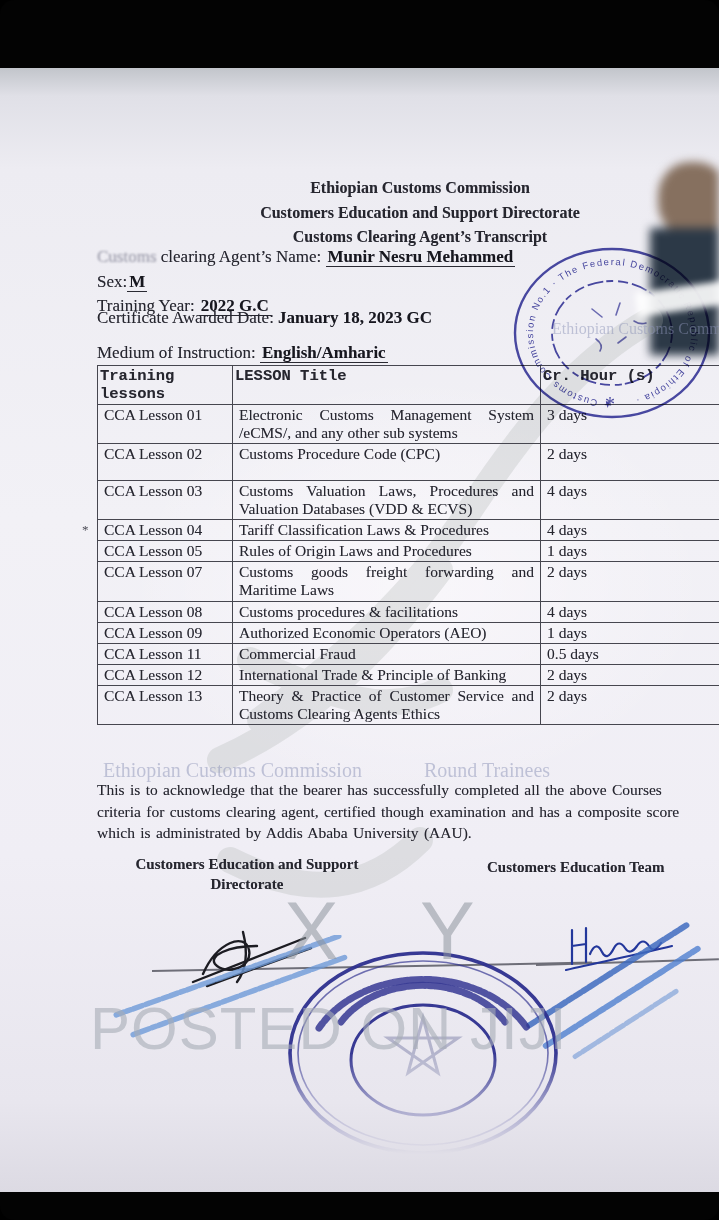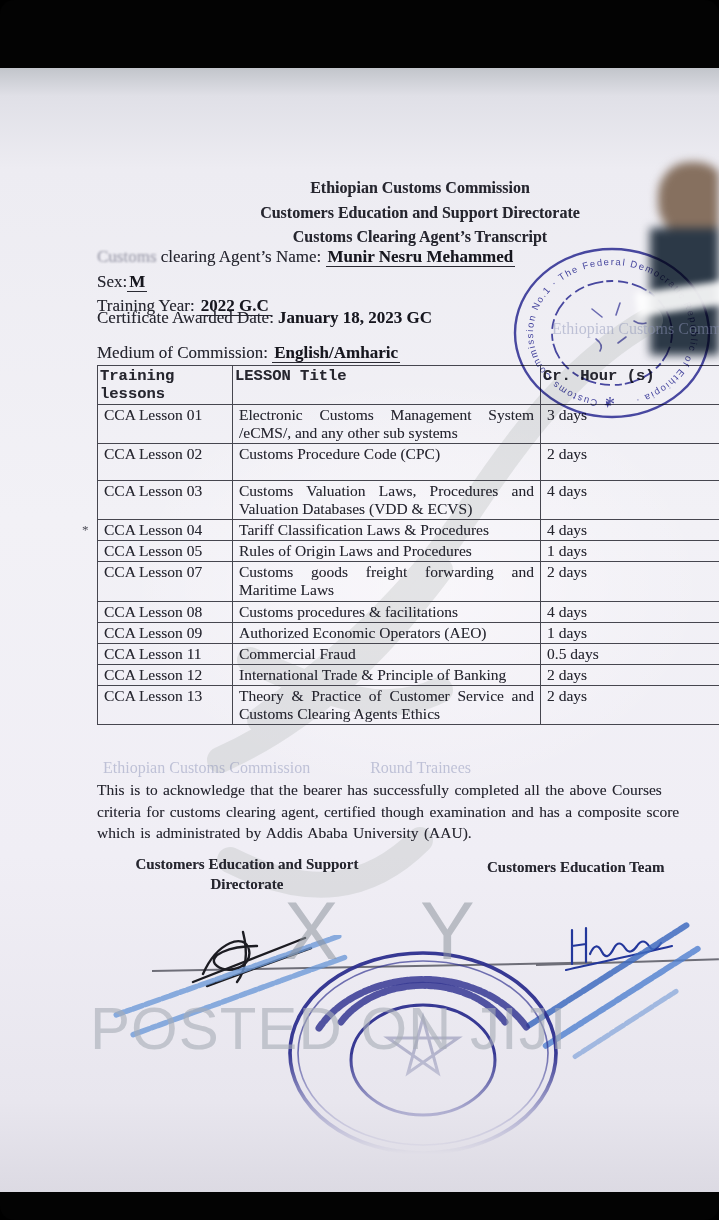--- a/index.html
+++ b/index.html
@@ -22,21 +22,21 @@
   table.lessons{position:absolute;left:97px;top:365px;width:623px;border-collapse:collapse;
     font-size:15.5px;color:#26262e;table-layout:fixed;}
   table.lessons td,table.lessons th{border:1.4px solid #46464f;vertical-align:top;
     padding:1px 6px;line-height:18px;text-shadow:0 0 .5px rgba(40,40,70,.3);}
   table.lessons th{font-weight:bold;text-align:left;padding:1px 2px;font-family:Liberation Mono, monospace;}
   td.ttl{text-align:justify;}
   td.hrs{padding-left:8px;}
   tr.r1{height:38px;} tr.r2{height:37px;} tr.r3{height:38px;} tr.r4{height:20px;}
   tr.r5{height:20px;} tr.r6{height:21px;} tr.r7{height:40px;} tr.r8{height:21px;}
   tr.r9{height:20px;} tr.r10{height:37px;} tr.r11{height:19px;} tr.r12{height:20px;} tr.r13{height:38px;}
-  .ghost{color:#8d94b8;opacity:.5;filter:blur(.4px);font-size:16px;white-space:nowrap;}
+  .ghost{color:#8d94b8;opacity:.5;filter:blur(.4px);font-size:20px;white-space:nowrap;}
   .para{left:97px;font-size:15.5px;line-height:21.5px;white-space:nowrap;word-spacing:1.5px;}
   .sigtitle{font-weight:bold;font-size:15px;line-height:20px;}
   .wm-xy{left:284px;top:884px;font-family:"Liberation Sans","DejaVu Sans",sans-serif;
     font-size:82px;letter-spacing:30px;color:#8f969f;opacity:.55;z-index:40;}
   .wm-jiji{left:90px;top:994px;font-family:"Liberation Sans","DejaVu Sans",sans-serif;
     font-size:60px;letter-spacing:1px;color:#a7adb6;opacity:.6;white-space:nowrap;z-index:40;}
   .stamp{mix-blend-mode:multiply;}
   .fade-mask{-webkit-mask-image:linear-gradient(180deg,rgba(0,0,0,.95) 50%,rgba(0,0,0,.3) 78%,rgba(0,0,0,0) 98%);
     mask-image:linear-gradient(180deg,rgba(0,0,0,.95) 50%,rgba(0,0,0,.3) 78%,rgba(0,0,0,0) 98%);}
   .personphoto{left:650px;top:150px;width:69px;height:205px;filter:blur(5px);overflow:hidden;}
@@ -76,21 +76,21 @@
   <div class="abs doc fieldline" style="top:272px;">
     <span>Sex:</span><span class="val und">M</span>
   </div>
   <div class="abs doc fieldline" style="top:296px;">
     <span>Training Year: </span><span class="val und">2022 G.C</span>
   </div>
   <div class="abs doc fieldline" style="top:308px;">
     <span>Certificate Awarded Date: </span><span class="val">January 18, 2023 GC</span>
   </div>
   <div class="abs doc fieldline" style="top:343px;">
-    <span>Medium of Commission: </span><span class="val und">English/Amharic</span>
+    <span>Medium of Instruction: </span><span class="val und">English/Amharic</span>
   </div>
 
   <table class="lessons">
     <colgroup>
         <col style="width:135px">
         <col style="width:308px">
         <col style="width:180px">
       </colgroup>
     <tbody>
         <tr style="height:21px">

